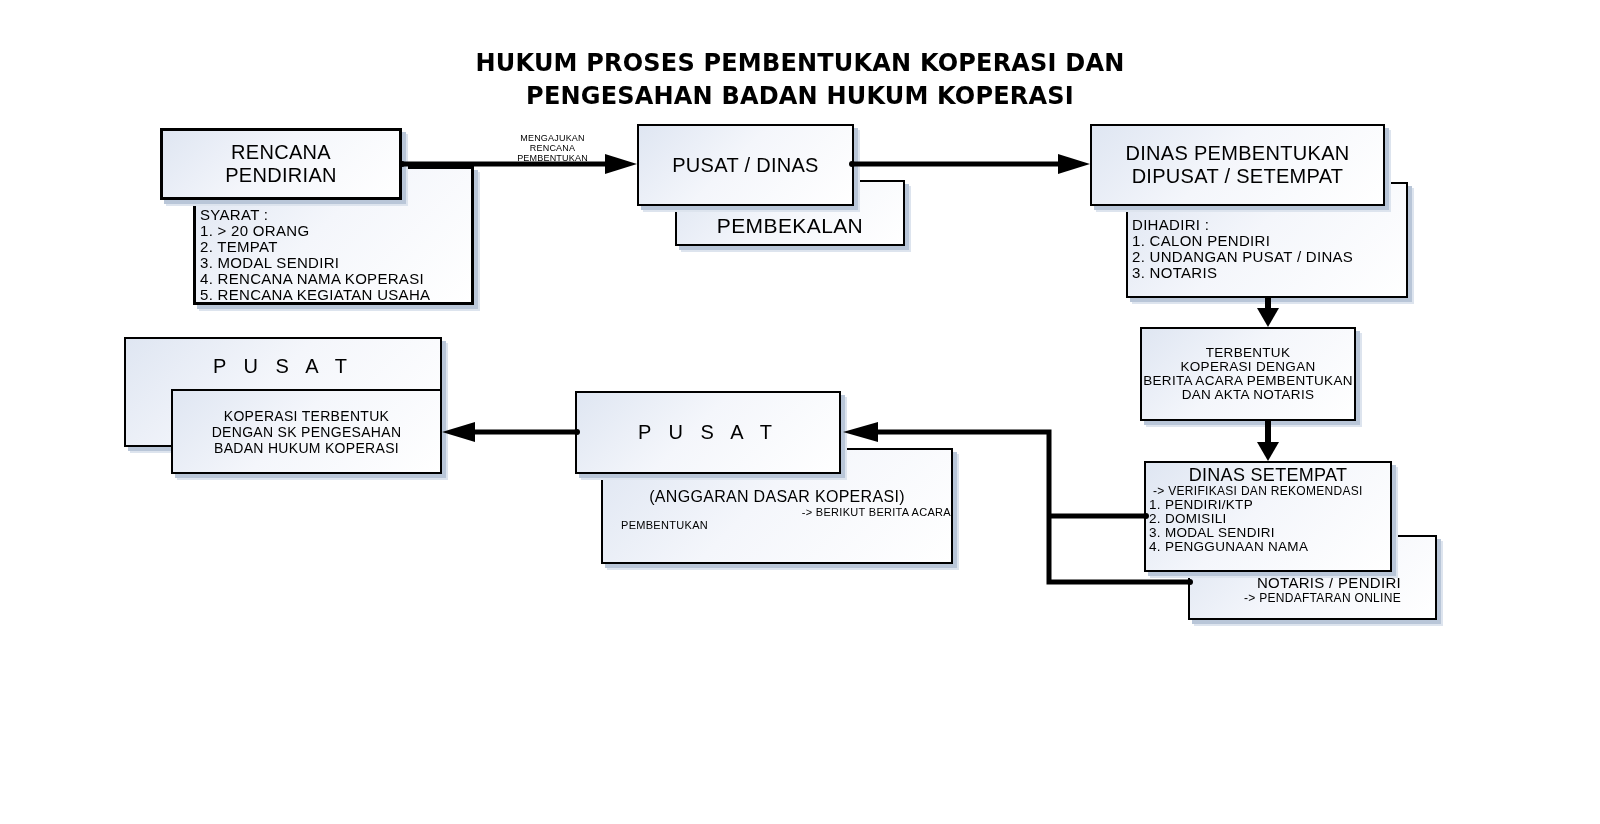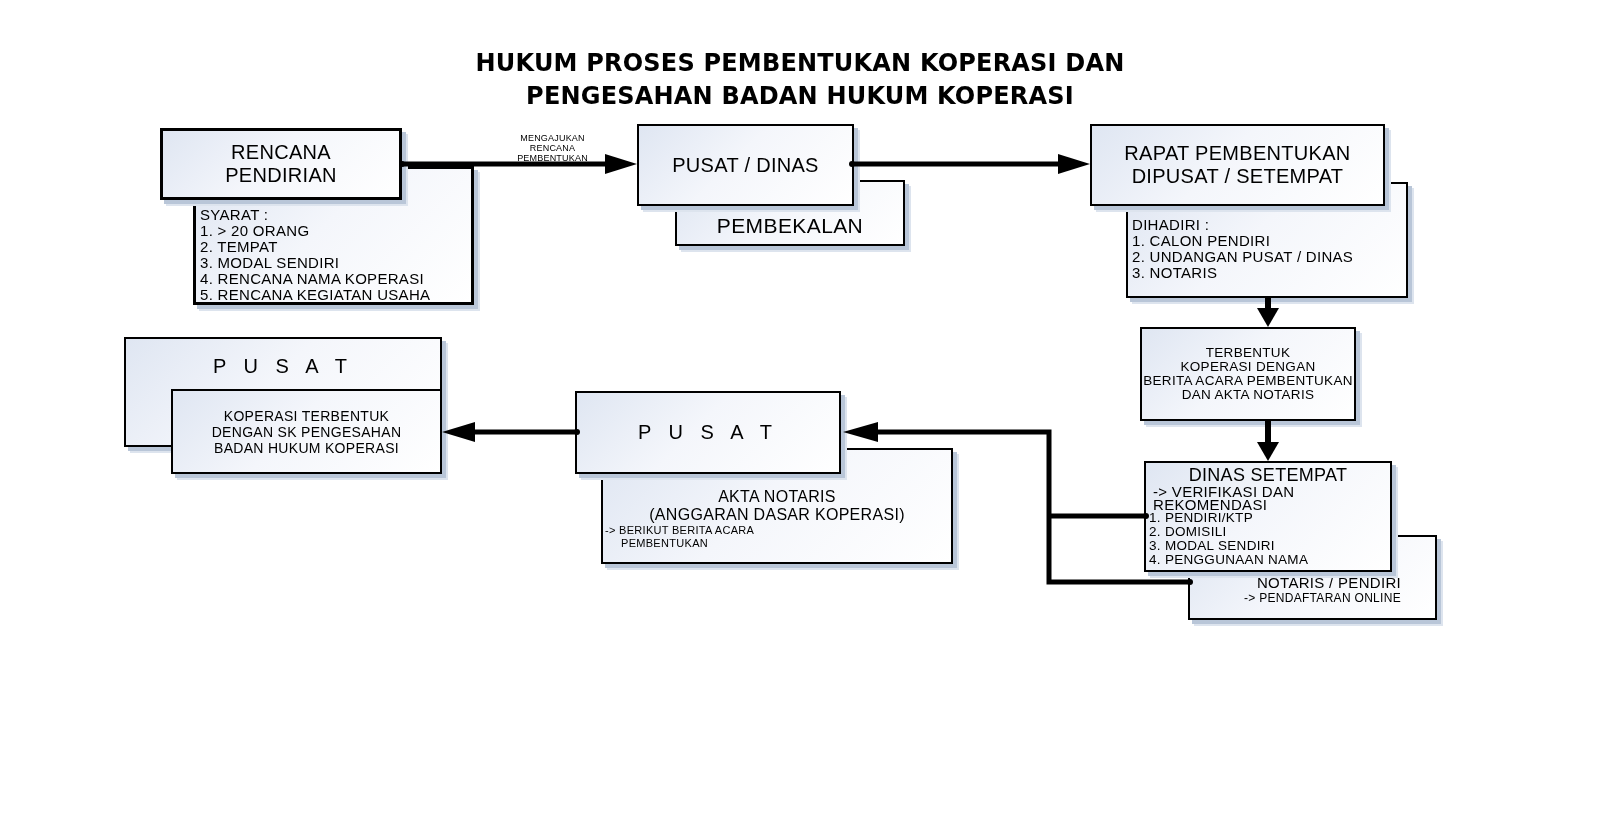--- a/index.html
+++ b/index.html
@@ -49,51 +49,50 @@
   <div>PUSAT / DINAS</div>
 </div>
 
 <div class="box list" style="left:1126px; top:182px; width:282px; height:116px; padding-top:33px; font-size:15px;">
   <div>DIHADIRI :</div>
   <div>1. CALON PENDIRI</div>
   <div>2. UNDANGAN PUSAT / DINAS</div>
   <div>3. NOTARIS</div>
 </div>
 <div class="box center head" style="left:1090px; top:124px; width:295px; height:82px;">
-  <div>RAPAT PEMBENTUKAN</div>
+  <div>DINAS PEMBENTUKAN</div>
   <div>DIPUSAT / SETEMPAT</div>
 </div>
 
 <div class="box center" style="left:1140px; top:327px; width:216px; height:94px; font-size:13.5px; line-height:14px; letter-spacing:0.3px;">
   <div>TERBENTUK</div>
   <div>KOPERASI DENGAN</div>
   <div>BERITA ACARA PEMBENTUKAN</div>
   <div>DAN AKTA NOTARIS</div>
 </div>
 
 <div class="box" style="left:1188px; top:535px; width:249px; height:85px; padding-top:38px; text-align:right; padding-right:34px;">
   <div style="font-size:15px; line-height:16px; letter-spacing:0.3px; padding-right:0;">NOTARIS / PENDIRI</div>
   <div style="font-size:12px; line-height:14px; letter-spacing:0.3px;">-&gt; PENDAFTARAN ONLINE</div>
 </div>
 
 <div class="box" style="left:1144px; top:461px; width:248px; height:111px; padding:2px 3px;">
   <div style="text-align:center; font-size:18px; line-height:20px; letter-spacing:0.3px;">DINAS SETEMPAT</div>
-  <div style="font-size:15px; line-height:13px; letter-spacing:0.3px; padding-left:4px;">-&gt; VERIFIKASI DAN REKOMENDASI</div>
+  <div style="font-size:12px; line-height:13px; letter-spacing:0.3px; padding-left:4px;">-&gt; VERIFIKASI DAN REKOMENDASI</div>
   <div style="font-size:13.5px; line-height:14px; letter-spacing:0.3px;">
     <div>1. PENDIRI/KTP</div>
     <div>2. DOMISILI</div>
     <div>3. MODAL SENDIRI</div>
     <div>4. PENGGUNAAN NAMA</div>
   </div>
 </div>
 
 <div class="box" style="left:601px; top:448px; width:352px; height:116px; padding-top:38px;">
-  <div style="text-align:center; font-size:16px; line-height:18px; letter-spacing:0.3px;">AKTA NOTARIS</div>
   <div style="text-align:center; font-size:16px; line-height:18px; letter-spacing:0.3px;">(ANGGARAN DASAR KOPERASI)</div>
-  <div style="font-size:11px; line-height:13px; padding-left:2px; letter-spacing:0.3px;">-&gt; BERIKUT BERITA ACARA</div>
+  <div style="font-size:11px; line-height:13px; padding-left:2px; letter-spacing:0.3px;text-align:right;">-&gt; BERIKUT BERITA ACARA</div>
   <div style="font-size:11px; line-height:13px; padding-left:18px; letter-spacing:0.3px;">PEMBENTUKAN</div>
 </div>
 <div class="box center spaced" style="left:575px; top:391px; width:266px; height:83px;">
   <div>P U S A T</div>
 </div>
 
 <div class="box spaced" style="left:124px; top:337px; width:318px; height:110px; text-align:center; padding-top:16px;">
   <div>P U S A T</div>
 </div>
 <div class="box center" style="left:171px; top:389px; width:271px; height:85px; font-size:14px; line-height:16px; letter-spacing:0.3px;">

